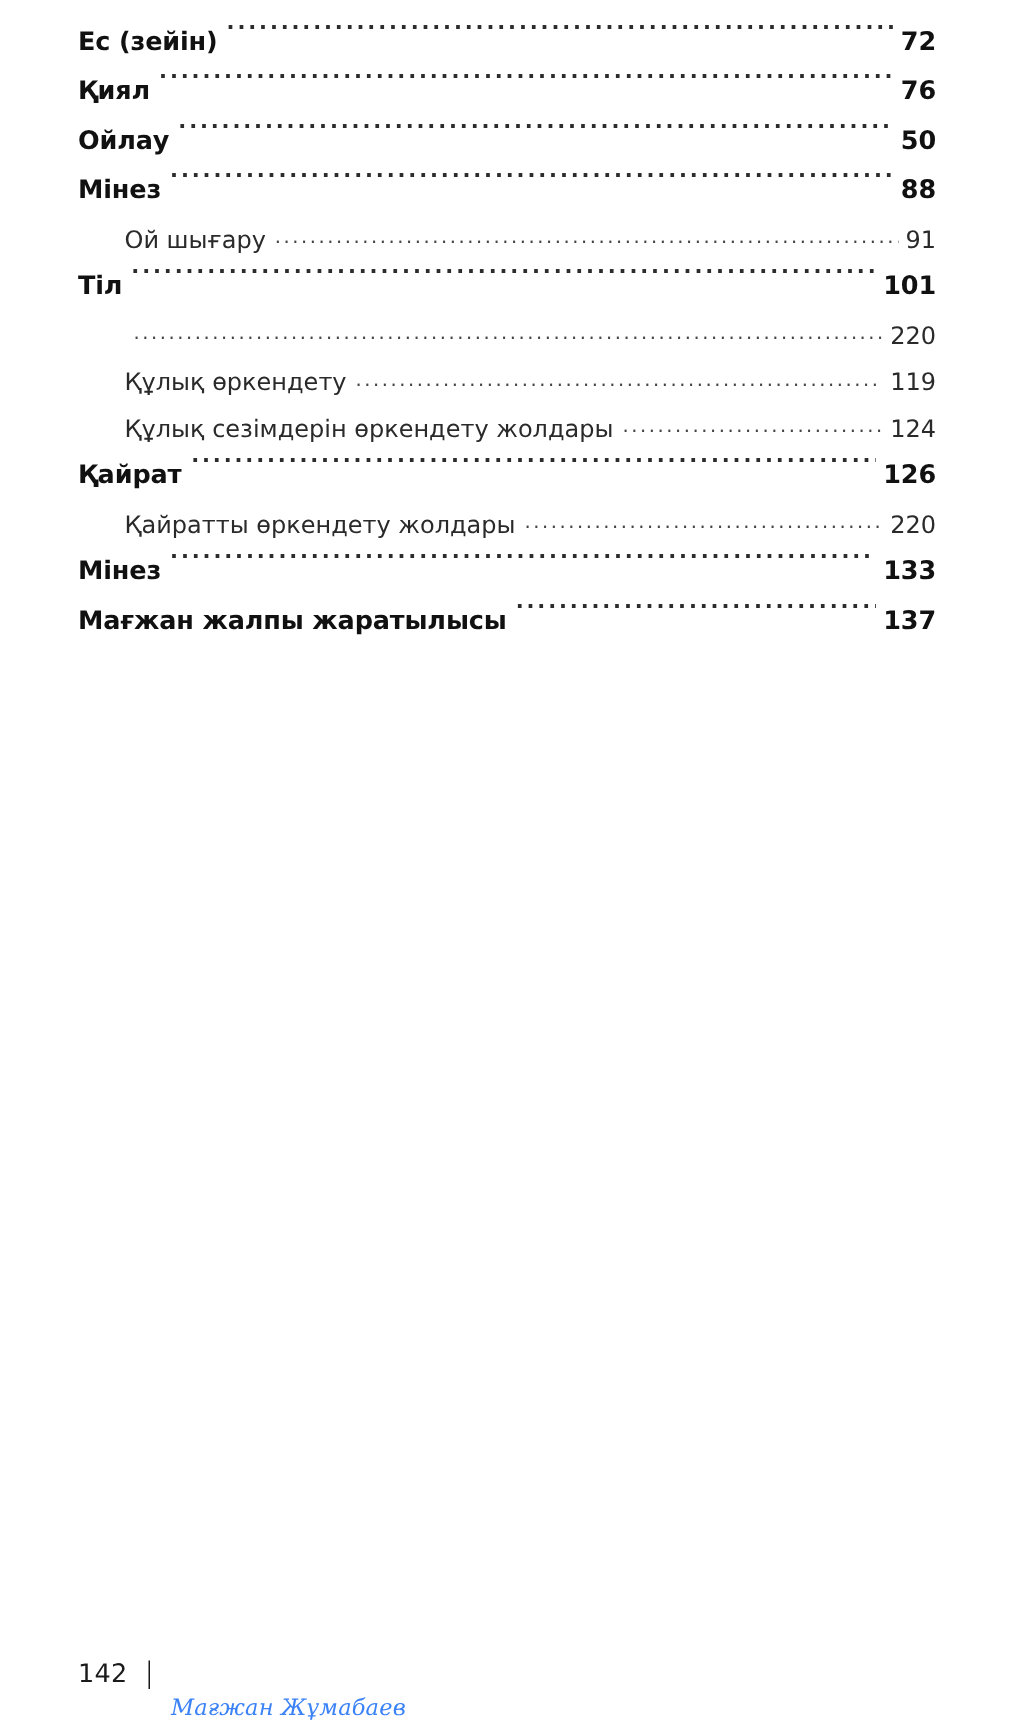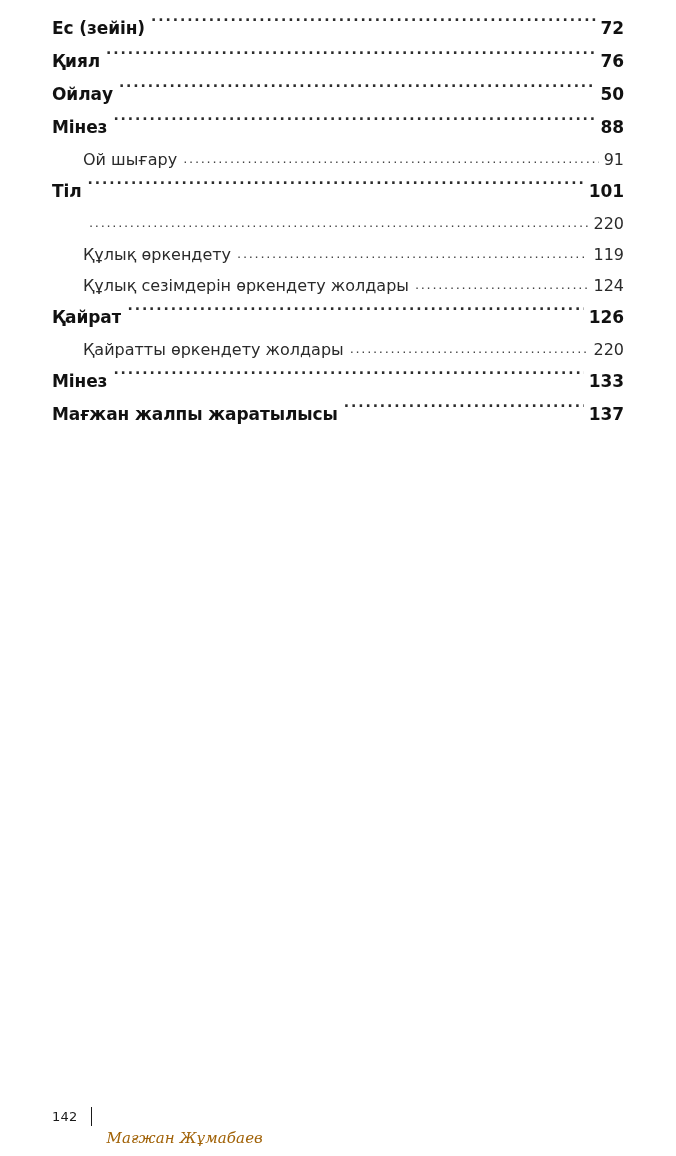--- a/index.html
+++ b/index.html
@@ -93,36 +93,36 @@
   
   .footer {
     position: absolute;
     left: 52px;
     bottom: 28px;
     display: flex;
     align-items: center;
     height: 24px;
   }
   .footer .folio {
-    font-size: 13px;
+    font-size: 17px;
     color: #1a1a1a;
     font-weight: normal;
     letter-spacing: 0.2px;
   }
   .footer .rule {
     width: 1px;
     height: 19px;
     background: #1a1a1a;
     margin: 0 14px;
   }
   .footer .author {
     font-family: "DejaVu Serif", "Liberation Serif", serif;
     font-style: italic;
     font-size: 15px;
-    color: #a16207;
+    color: #3b82f6;
     letter-spacing: 0.1px;
     margin-top: 44px;
   }
 </style>
 </head>
 <body>
 
 <div class="page">
 
   <div class="toc" id="toc-list">

